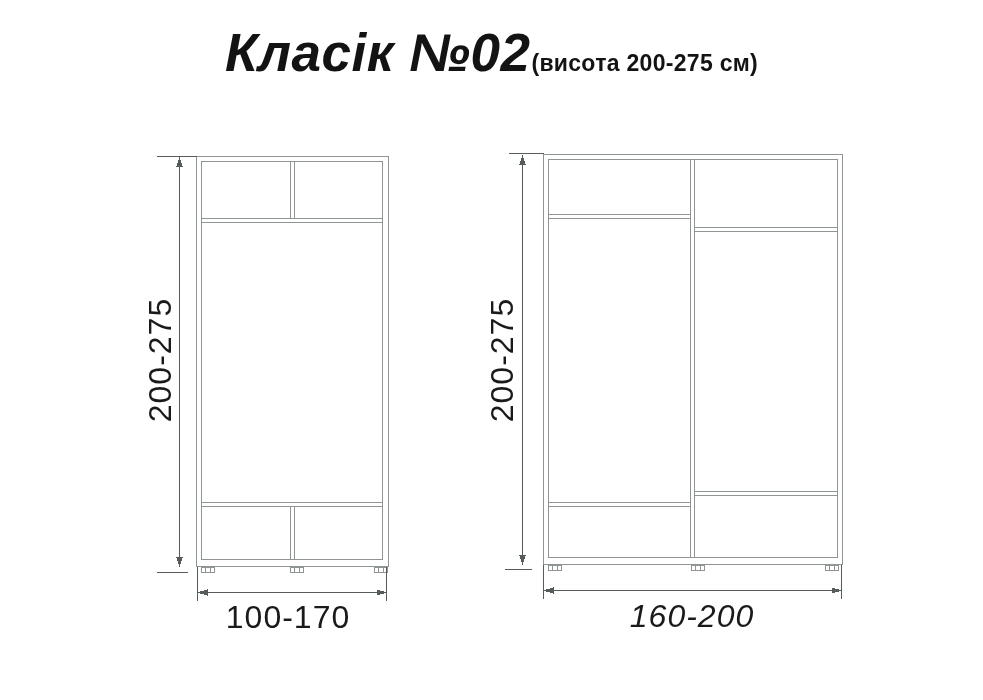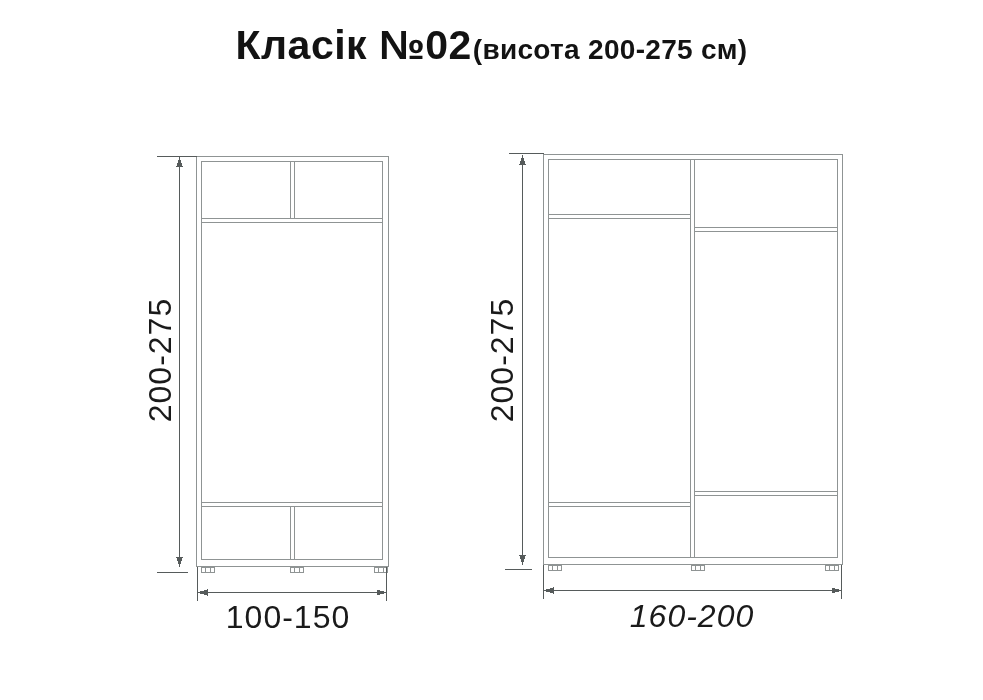--- a/index.html
+++ b/index.html
@@ -20,26 +20,27 @@
   .title {
     position: absolute;
     top: 22px;
     left: 0;
     width: 983px;
     text-align: center;
     color: #131313;
     white-space: nowrap;
   }
   .title .main {
-    font-size: 41px;
+    font-size: 53px;
     font-weight: 700;
     letter-spacing: 0.5px;
+    font-style: italic;
   }
   .title .sub {
-    font-size: 28px;
+    font-size: 23px;
     font-weight: 700;
     margin-left: 1px;
     letter-spacing: 0.3px;
   }
   svg.linework {
     position: absolute;
     left: 0;
     top: 0;
   }
   .dim-label {
@@ -165,17 +166,17 @@
       <line x1="544" y1="590.5" x2="841" y2="590.5"></line>
       <polygon stroke="none" points="543,590.5 553.5,587.3 553.5,593.7"></polygon>
       <polygon stroke="none" points="842,590.5 831.5,587.3 831.5,593.7"></polygon>
     </g>
   </svg>
 
   <div class="dim-label vertical" style="left:160px; top:360px;">200-275</div>
 
   <div class="dim-label vertical" style="left:502px; top:360px;">200-275</div>
 
-  <div class="dim-label" style="left:288px; top:617px;">100-150</div>
+  <div class="dim-label" style="left:288px; top:617px;">100-170</div>
 
   <div class="dim-label" style="left:692px; top:616px;font-style:italic;">160-200</div>
 
 </div>
 
 </body></html>

